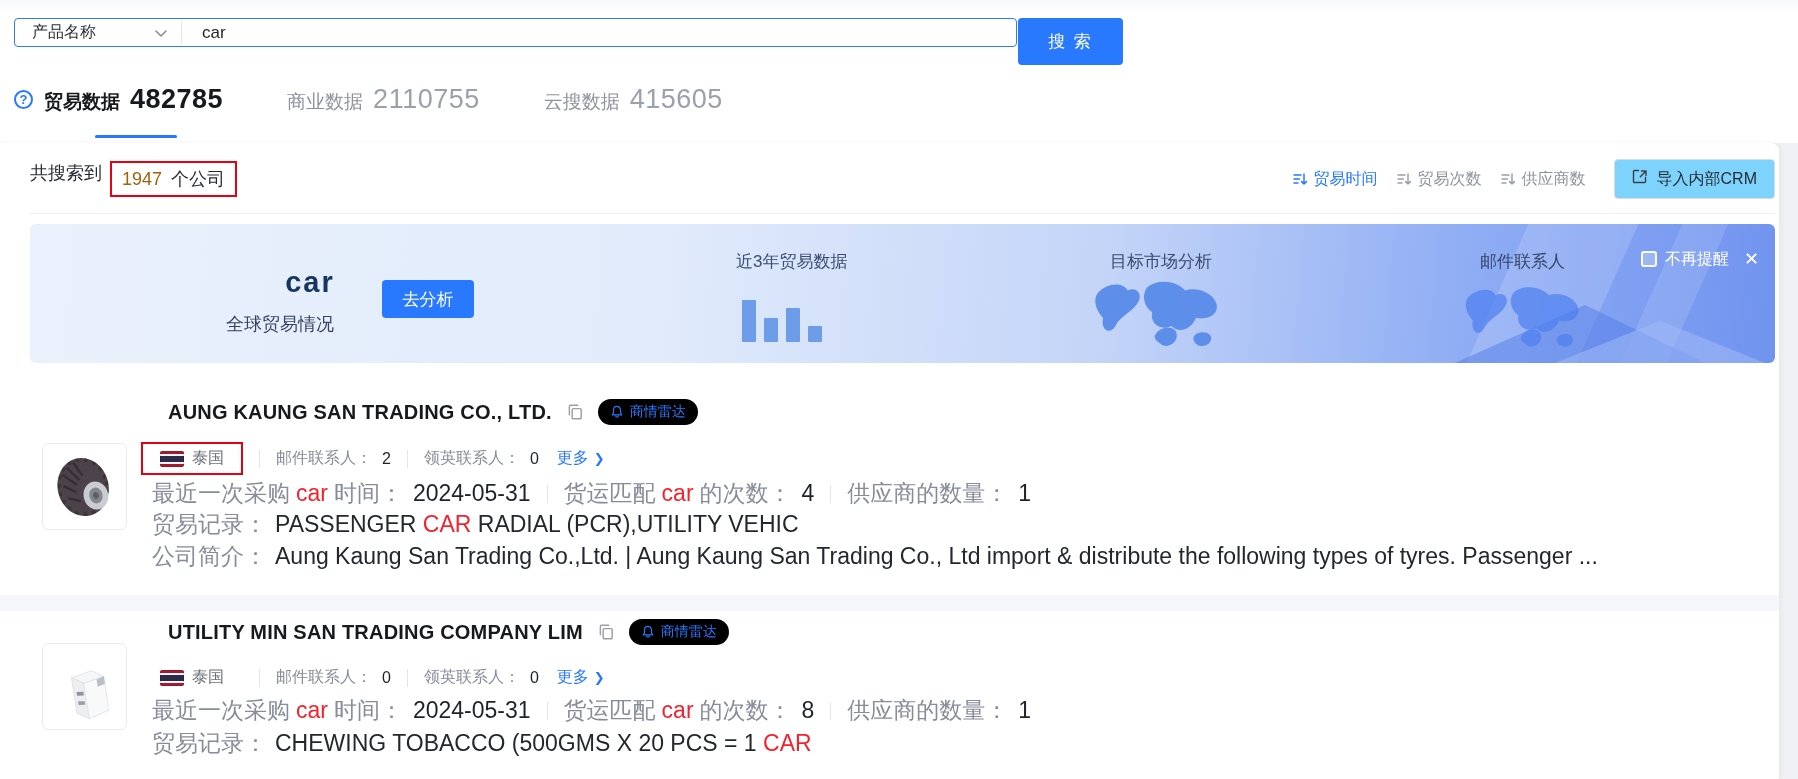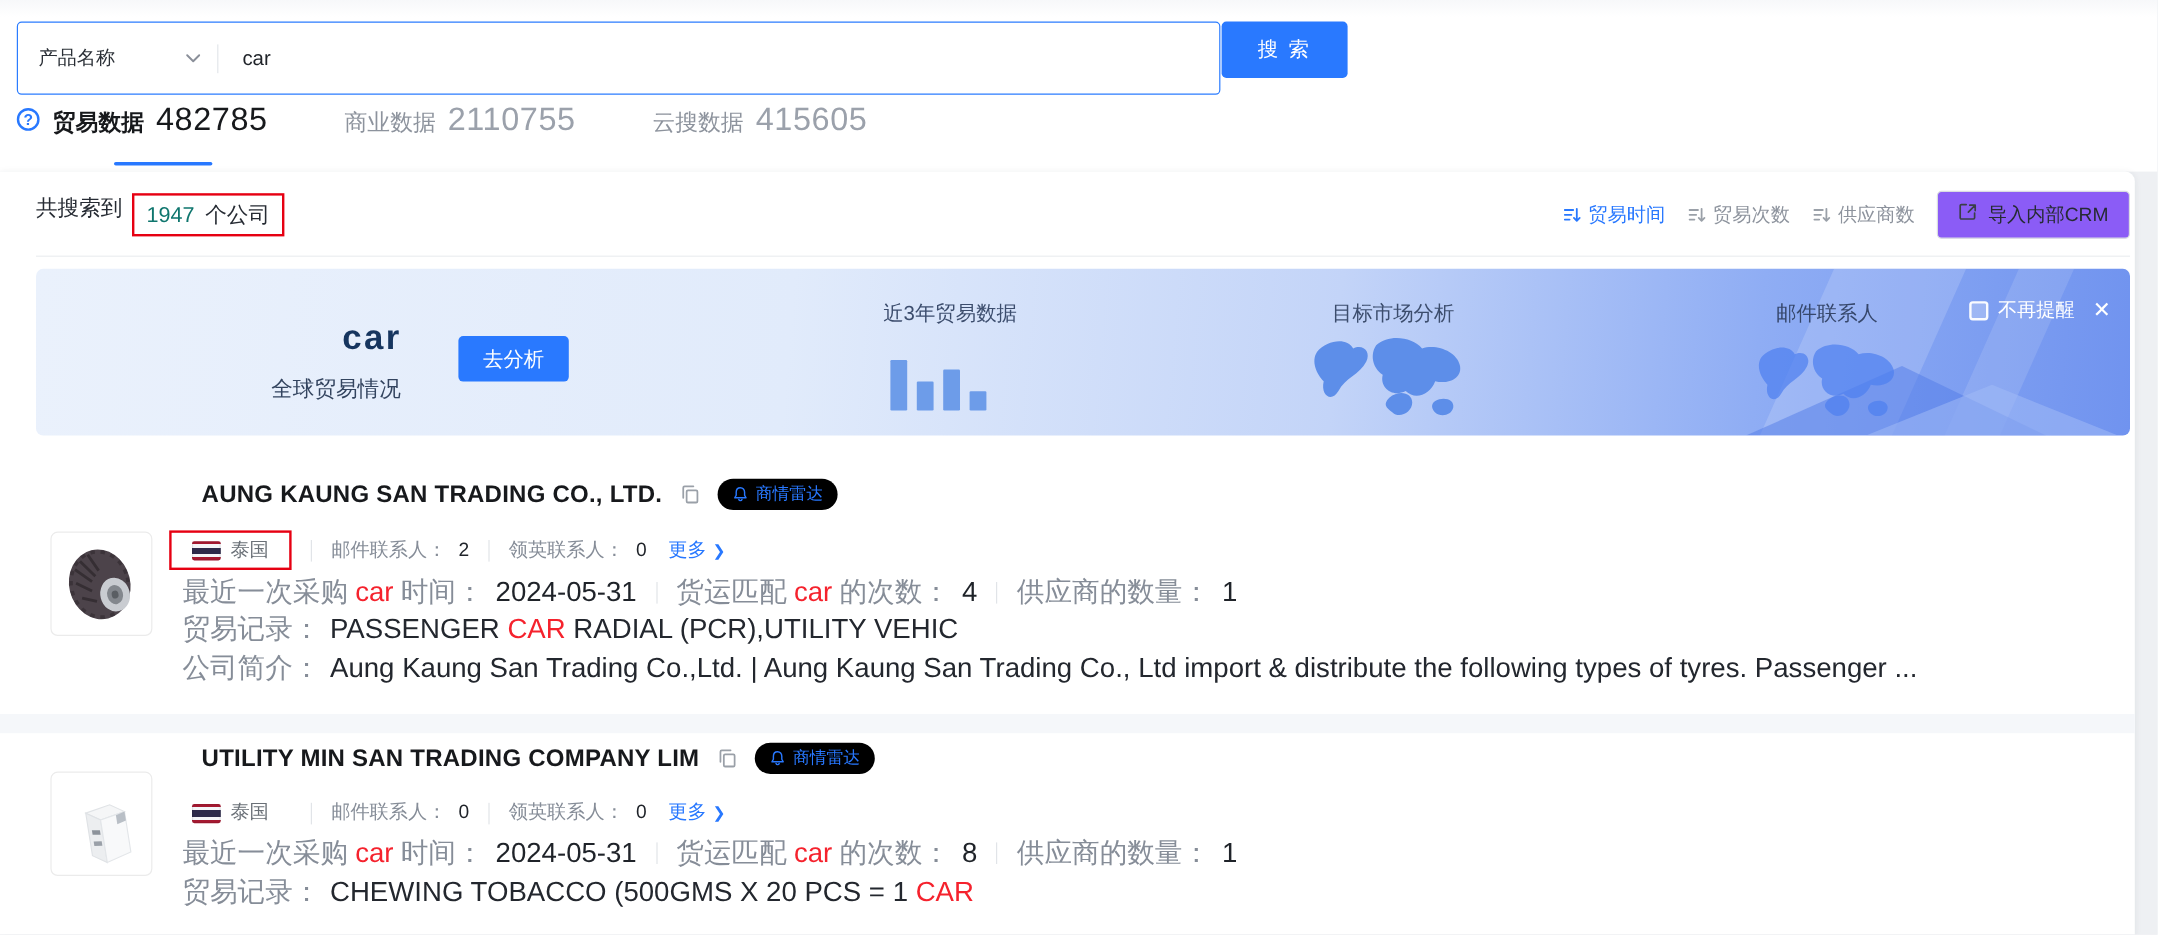--- a/index.html
+++ b/index.html
@@ -1,49 +1,49 @@
 <!DOCTYPE html>
 <html><head>
 <meta charset="utf-8">
 <style>
   html,body{margin:0;padding:0;}
   body{font-family:"Liberation Sans","DejaVu Sans",sans-serif;background:#eef0f3;}
   .stage{position:relative;width:1798px;height:779px;overflow:hidden;background:#eef0f3;}
 
   
   .topbar{position:absolute;left:0;top:0;width:1798px;height:143px;background:linear-gradient(#f7f8fa,#ffffff 14px);}
-  .search-box{position:absolute;left:14px;top:18px;width:1003px;height:61px;border:1px solid #2b7cff;border-radius:4px;background:#fff;display:flex;align-items:center;box-sizing:border-box;}
+  .search-box{position:absolute;left:14px;top:18px;width:1003px;height:29px;border:1px solid #2b7cff;border-radius:4px;background:#fff;display:flex;align-items:center;box-sizing:border-box;}
   .select-area{width:166px;height:100%;display:flex;align-items:center;justify-content:space-between;padding:0 14px 0 17px;box-sizing:border-box;color:#2a2f36;font-size:16px;cursor:pointer;}
   .vdiv{width:1px;height:24px;background:#e3e6ea;}
   .query{padding-left:20px;font-size:17px;color:#1f2329;font-weight:500;flex:1;}
   .search-btn{position:absolute;left:1018px;top:18px;width:105px;height:47px;background:#2979ff;color:#fff;font-size:17px;letter-spacing:2px;border:none;border-radius:4px;display:flex;align-items:center;justify-content:center;cursor:pointer;}
 
   .tabs{position:absolute;left:14px;top:84px;display:flex;align-items:center;}
   .help{width:19px;height:19px;border:2px solid #2878ff;border-radius:50%;color:#2878ff;font-size:13px;font-weight:700;display:flex;align-items:center;justify-content:center;margin-right:11px;box-sizing:border-box;}
   .tab{display:flex;align-items:baseline;gap:10px;margin-right:64px;cursor:pointer;}
   .tab .lbl{font-size:19px;}
-  .tab .num{font-size:27px;font-weight:400;letter-spacing:.5px;}
+  .tab .num{font-size:27px;font-weight:700;letter-spacing:.5px;}
   .tab.active .lbl{color:#17191c;font-weight:700;}
   .tab.active .num{color:#17191c;}
   .tab.inactive .lbl{color:#8d939d;font-weight:400;}
   .tab.inactive .num{color:#9ba1ab;font-weight:400;}
   .tab-underline{position:absolute;left:95px;top:135px;width:82px;height:3px;background:#2878ff;border-radius:2px;}
 
   
   .card{position:absolute;left:0;top:143px;width:1779px;height:636px;background:#fff;border-radius:0 8px 0 0;box-shadow:0 1px 6px rgba(30,40,60,.07);}
 
   .res-header{position:absolute;left:30px;top:14px;width:1745px;height:44px;display:flex;align-items:center;justify-content:space-between;}
   .res-left{display:flex;align-items:flex-start;font-size:18px;color:#262b33;}
   .red-box{border:2px solid #e60012;padding:4px 10px;margin-left:8px;display:flex;align-items:center;gap:9px;}
-  .count-blue{color:#0f766e;}
+  .count-blue{color:#a16207;}
   .res-right{display:flex;align-items:center;gap:18px;}
   .sort{display:flex;align-items:center;gap:6px;font-size:16px;color:#8d939d;cursor:pointer;}
   .sort.active{color:#2878ff;}
   .sort svg{display:block;}
-  .crm-btn{display:flex;align-items:center;gap:9px;border:1px solid #d9dce1;border-radius:4px;height:40px;padding:0 17px;font-size:16px;color:#262b33;background:#8b5cf6;cursor:pointer;}
+  .crm-btn{display:flex;align-items:center;gap:9px;border:1px solid #d9dce1;border-radius:4px;height:40px;padding:0 17px;font-size:16px;color:#262b33;background:#7dd3fc;margin-left:10px;cursor:pointer;}
   .hdr-divider{position:absolute;left:30px;top:70px;width:1745px;height:1px;background:#eceef1;}
 
   
   .banner{position:absolute;left:30px;top:81px;width:1745px;height:139px;border-radius:6px;overflow:hidden;
     background:linear-gradient(95deg,#eaf1fc 0%,#e1ebfb 36%,#c3d4f8 62%,#8fadf4 82%,#7093ef 100%);}
   .streak1{position:absolute;right:170px;top:-40px;width:110px;height:230px;background:rgba(255,255,255,.16);transform:skewX(-24deg);}
   .streak2{position:absolute;right:80px;top:-40px;width:46px;height:230px;background:rgba(255,255,255,.12);transform:skewX(-24deg);}
   .tri1{position:absolute;right:70px;bottom:0;width:250px;height:66px;background:rgba(82,124,232,.5);clip-path:polygon(0 100%,52% 12%,100% 100%);}
   .tri2{position:absolute;right:10px;bottom:0;width:210px;height:46px;background:rgba(160,186,246,.55);clip-path:polygon(0 100%,50% 8%,100% 100%);}
   .bn-kw{position:absolute;left:200px;top:42px;width:160px;text-align:center;font-size:29px;font-weight:600;color:#16355f;letter-spacing:2px;}

